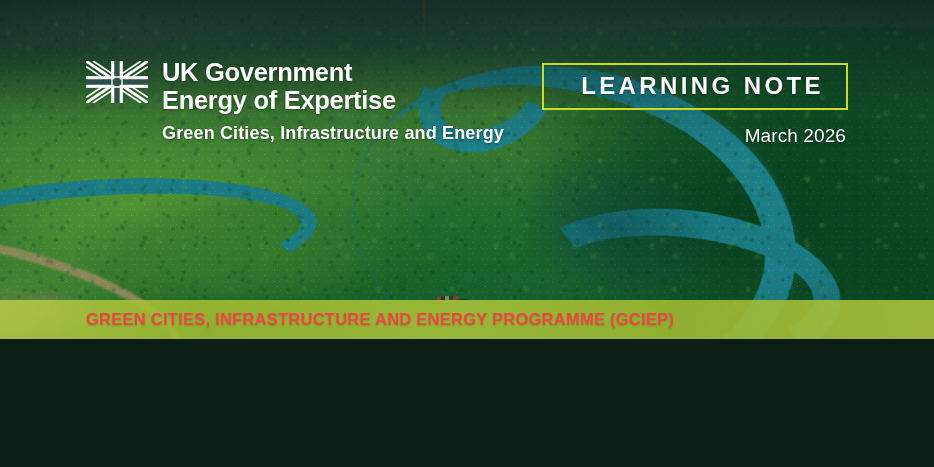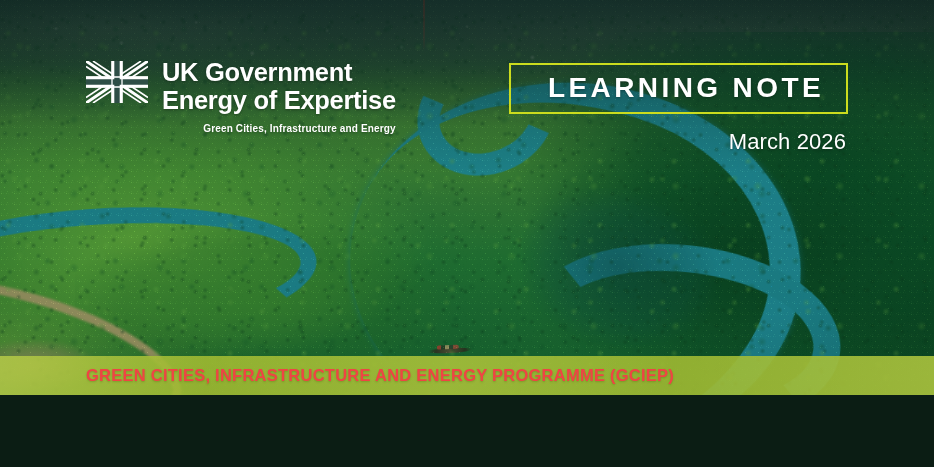--- a/index.html
+++ b/index.html
@@ -7,21 +7,21 @@
   html, body {
     width:934px; height:467px;
     overflow:hidden;
     background:#0b1d14;
     font-family:"Liberation Sans", sans-serif;
   }
 
   .cover {
     position:relative;
     width:934px;
-    height:395px;
+    height:339px;
     overflow:hidden;
   }
 
   
   .photo {
     position:absolute; inset:0;
     background:#1d6b34;
     overflow:hidden;
   }
 
@@ -301,21 +301,21 @@
     color:#ffffff;
     font-size:25.5px;
     font-weight:700;
     line-height:1.10;
     letter-spacing:-0.3px;
     white-space:nowrap;
     text-shadow:0 1px 3px rgba(0,0,0,0.32);
   }
   .brand-sub {
     color:#ffffff;
-    font-size:10px;
+    font-size:18px;
     font-weight:700;
     letter-spacing:0.15px;
     margin-top:9px;
     margin-left:auto;
     white-space:nowrap;
     text-shadow:0 1px 3px rgba(0,0,0,0.35);
   }
 
   .head-right {
     display:flex;
@@ -323,31 +323,31 @@
     align-items:flex-end;
     margin-top:63px;
   }
   .note-badge {
     border:2.5px solid #cbdc1e;
     padding:9px 22px 10px 24px;
     display:inline-block;
   }
   .note-badge-label {
     color:#ffffff;
-    font-size:28px;
+    font-size:24px;
     font-weight:700;
     letter-spacing:3.4px;
     line-height:1;
     white-space:nowrap;
     text-shadow:0 1px 3px rgba(0,0,0,0.30);
     margin-left:13px;
   }
   .date-text {
     color:#ffffff;
-    font-size:22px;
+    font-size:19px;
     font-weight:400;
     margin-top:15px;
     margin-right:2px;
     letter-spacing:0.1px;
     text-shadow:0 1px 3px rgba(0,0,0,0.38);
   }
 
   
   .bottom-banner {
     position:absolute;

